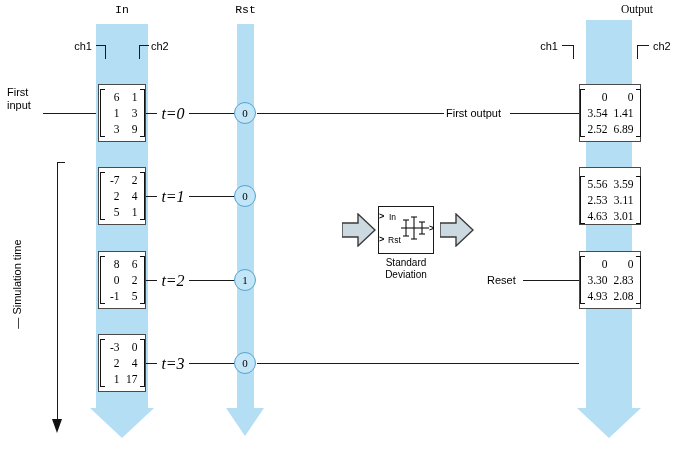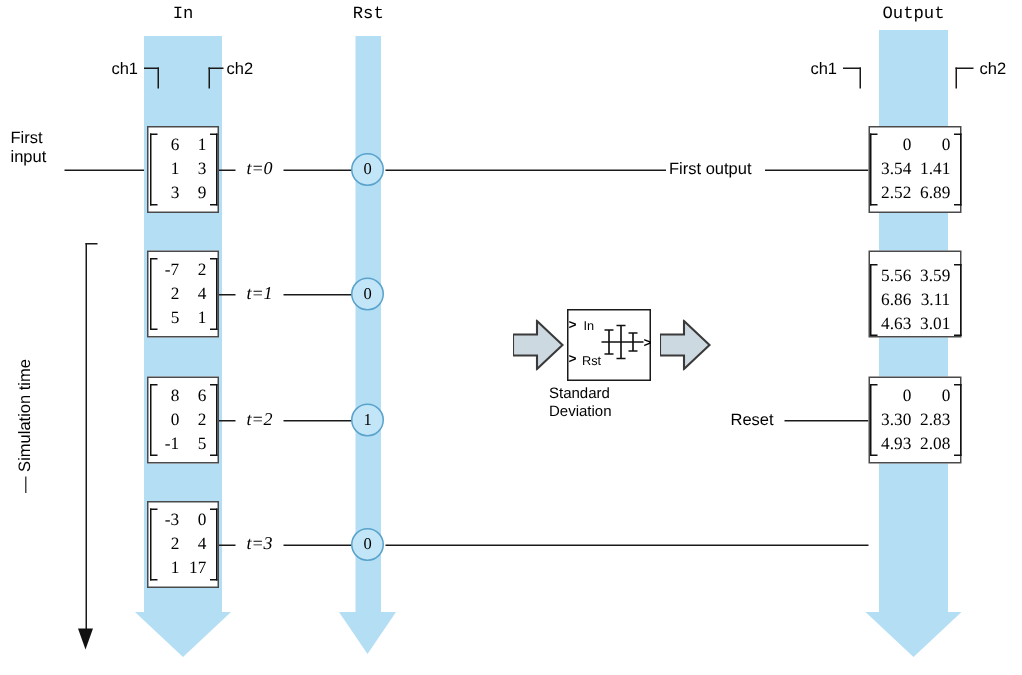--- a/index.html
+++ b/index.html
@@ -9,21 +9,21 @@
   .band { position:absolute; background:var(--band,#b4def4); }
   .tri  { position:absolute; width:0; height:0; }
 
   .hline { position:absolute; height:1px; background:var(--line,#1a1a1a); }
   .vline { position:absolute; width:1px;  background:var(--line,#1a1a1a); }
 
   .lbl  { position:absolute; font-size:11px; line-height:13px; white-space:nowrap; }
   .wrap { white-space:normal; }
   .mono { position:absolute; font-family:"Liberation Mono", monospace; font-size:11.5px; text-align:center; }
   .tlabel { position:absolute; font-family:"Liberation Serif", serif; font-style:italic;
-            font-size:12px; text-align:center; }
+            font-size:16px; text-align:center; }
 
   .mbox { position:absolute; background:#fff; border:1px solid #4a4a4a; box-sizing:border-box;
           display:flex; align-items:center; justify-content:center; }
   .matrix { position:relative; padding:0 7px; font-family:"Liberation Serif", serif;
             font-size:11.5px; line-height:16px; }
   .matrix::before, .matrix::after { content:""; position:absolute; top:0; bottom:0; width:4px;
             border:1.3px solid #111; }
   .matrix::before { left:0; border-right:none; }
   .matrix::after  { right:0; border-left:none; }
   .mrow { display:flex; gap:5px; justify-content:flex-end; }
@@ -36,40 +36,40 @@
             text-align:center; line-height:20px; font-family:"Liberation Serif", serif; font-size:11px; }
 
   .corner-r { position:absolute; border-top:1px solid #1a1a1a; border-right:1px solid #1a1a1a; }
   .corner-l { position:absolute; border-top:1px solid #1a1a1a; border-left:1px solid #1a1a1a; }
 
   .rot { position:absolute; transform:rotate(-90deg); font-size:11px; white-space:nowrap; text-align:center; }
 
   .block { position:absolute; background:#fff; border:1px solid #1a1a1a; box-sizing:border-box; }
   .port  { position:absolute; font-family:"Liberation Mono", monospace; font-size:9px; font-weight:bold; line-height:9px; }
   .portlbl { position:absolute; font-size:8.5px; line-height:9px; }
-  .caption { position:absolute; font-size:10px; line-height:12px; }
+  .caption { position:absolute; font-size:10px; line-height:12px; text-align:center; }
   svg.icon, svg.barrow { position:absolute; }
 </style>
 </head>
 <body>
 
 <div class="canvas">
 
   <div class="band" style="left:96px; top:24px; width:52px; height:384px;"></div>
   <div class="tri" style="left:90px; top:408px; border-left:32px solid transparent; border-right:32px solid transparent; border-top:30px solid var(--band,#b4def4);"></div>
 
   <div class="band" style="left:237px; top:24px; width:17px; height:384px;"></div>
   <div class="tri" style="left:226px; top:408px; border-left:19px solid transparent; border-right:19px solid transparent; border-top:28px solid var(--band,#b4def4);"></div>
 
   <div class="band" style="left:586px; top:20px; width:46px; height:388px;"></div>
   <div class="tri" style="left:577px; top:408px; border-left:32px solid transparent; border-right:32px solid transparent; border-top:30px solid var(--band,#b4def4);"></div>
 
   <div class="mono" style="left:96px; top:3px; width:52px;">In</div>
   <div class="mono" style="left:223px; top:3px; width:45px;">Rst</div>
-  <div class="mono" style="left:578px; top:3px; width:62px;">Output</div>
+  <div class="mono" style="left:606px; top:3px; width:62px;font-family:Liberation Serif, serif;">Output</div>
 
   <div class="lbl" style="left:58px; top:40px; width:34px; text-align:right;">ch1</div>
   <div class="corner-r" style="left:96px; top:45px; width:9px; height:13px;"></div>
   <div class="lbl" style="left:151px; top:40px;">ch2</div>
   <div class="corner-l" style="left:139px; top:45px; width:9px; height:13px;"></div>
 
   <div class="lbl" style="left:524px; top:40px; width:34px; text-align:right;">ch1</div>
   <div class="corner-r" style="left:562px; top:45px; width:11px; height:13px;"></div>
   <div class="lbl" style="left:653px; top:40px;">ch2</div>
   <div class="corner-l" style="left:637px; top:45px; width:11px; height:13px;"></div>
@@ -142,21 +142,21 @@
   <div class="tlabel" style="left:157px; top:188px; width:32px;">t=1</div>
   <div class="hline" style="left:189px; top:196px; width:46px;"></div>
   <div class="circle" style="left:234px; top:185px;">0</div>
   <div class="mbox" style="left:579px; top:167px; width:62px; height:58px;align-items:flex-end;">
     <div class="matrix out-mat">
         <div class="mrow">
           <span class="mc">5.56</span>
           <span class="mc">3.59</span>
         </div>
         <div class="mrow">
-          <span class="mc">6.86</span>
+          <span class="mc">2.53</span>
           <span class="mc">3.11</span>
         </div>
         <div class="mrow">
           <span class="mc">4.63</span>
           <span class="mc">3.01</span>
         </div>
       </div>
   </div>
 
   <div class="mbox" style="left:98px; top:251px; width:48px; height:58px;">

